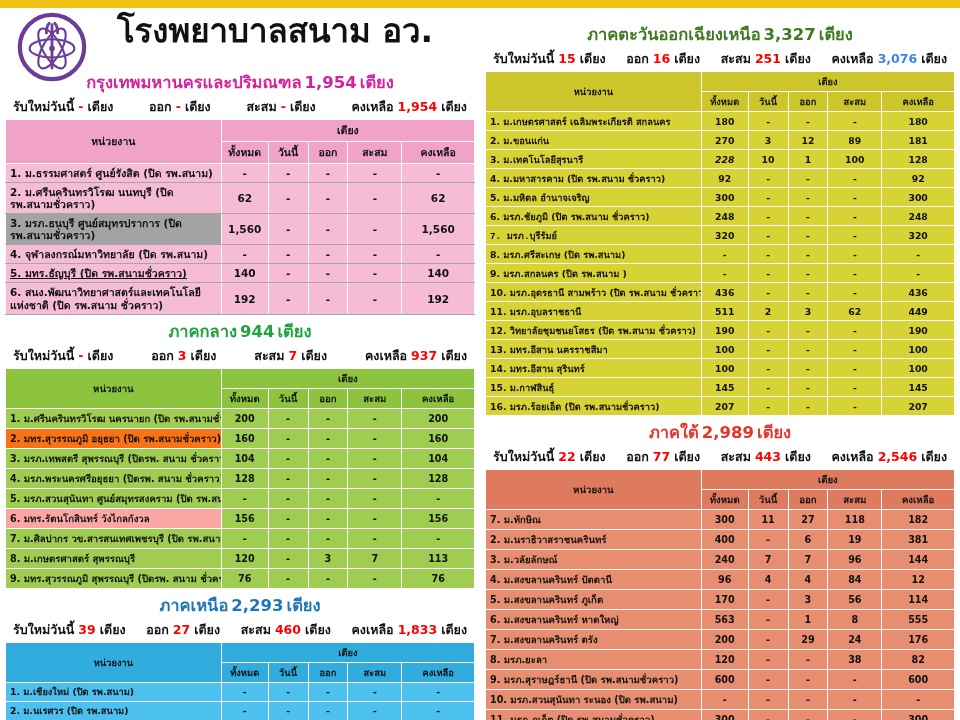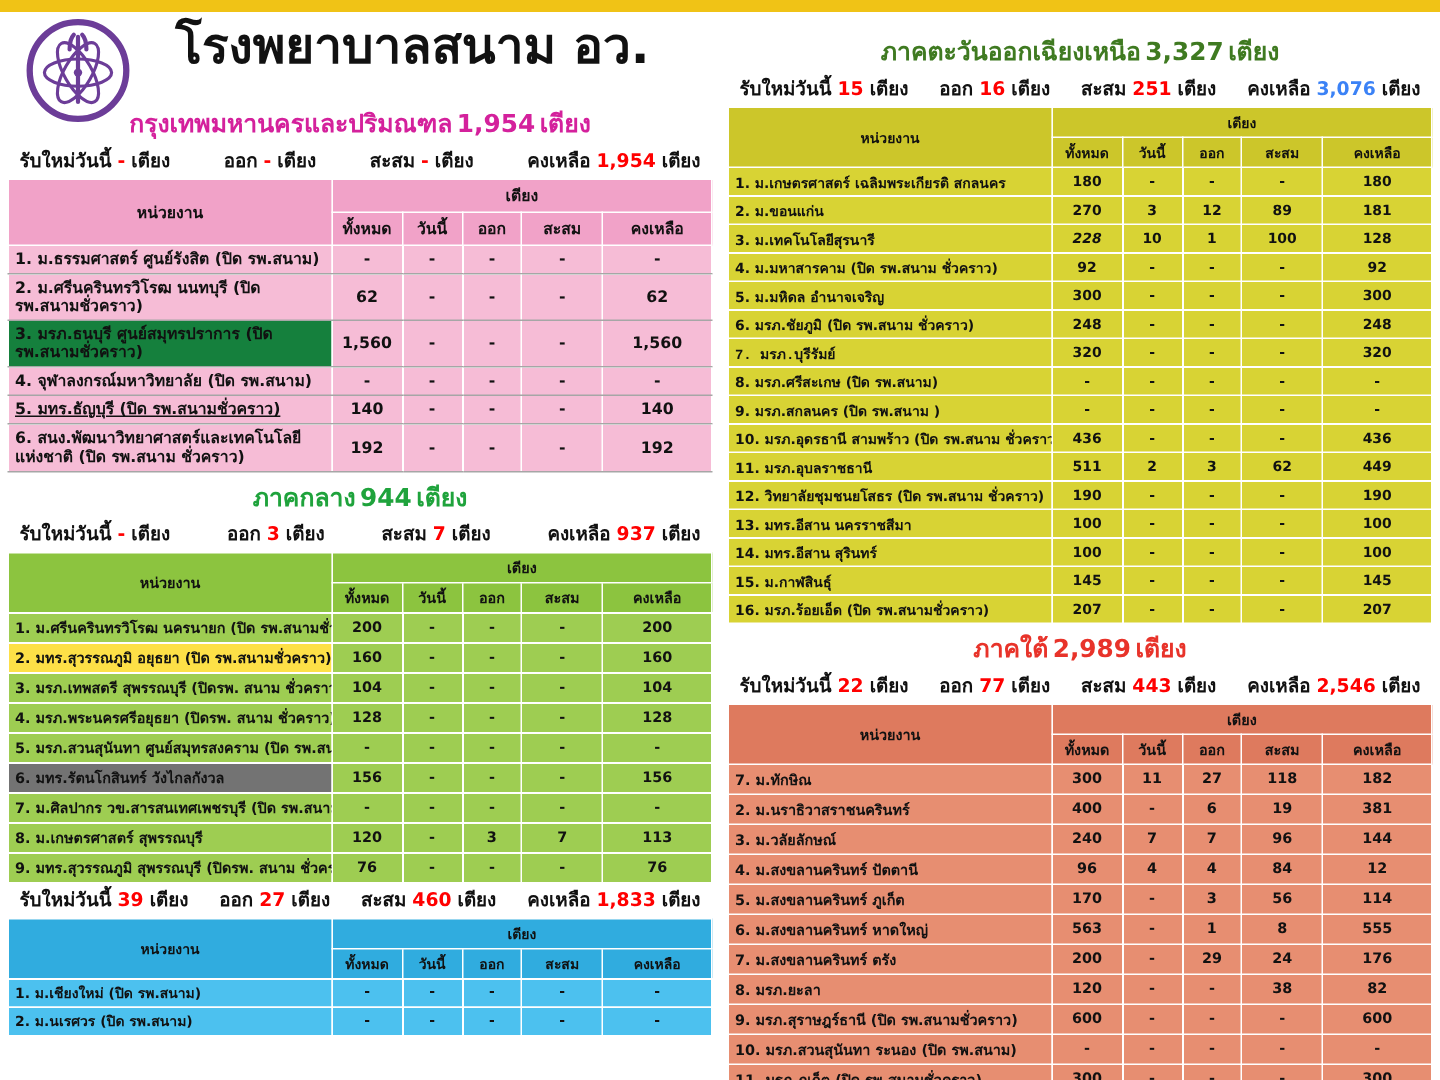--- a/index.html
+++ b/index.html
@@ -105,21 +105,21 @@
               </tr>
               <tr>
                 <td class="name" style="background: rgb(246, 188, 214); border-top-color: rgb(166, 166, 166); border-bottom-color: rgb(166, 166, 166);">2. ม.ศรีนครินทรวิโรฒ นนทบุรี (ปิด รพ.สนามชั่วคราว)</td>
                 <td class="val" style="background: rgb(246, 188, 214); border-top-color: rgb(166, 166, 166); border-bottom-color: rgb(166, 166, 166);">62</td>
                 <td class="val" style="background: rgb(246, 188, 214); border-top-color: rgb(166, 166, 166); border-bottom-color: rgb(166, 166, 166);">-</td>
                 <td class="val" style="background: rgb(246, 188, 214); border-top-color: rgb(166, 166, 166); border-bottom-color: rgb(166, 166, 166);">-</td>
                 <td class="val" style="background: rgb(246, 188, 214); border-top-color: rgb(166, 166, 166); border-bottom-color: rgb(166, 166, 166);">-</td>
                 <td class="val" style="background: rgb(246, 188, 214); border-top-color: rgb(166, 166, 166); border-bottom-color: rgb(166, 166, 166);">62</td>
               </tr>
               <tr>
-                <td class="name" style="background: #15803d; border-top-color: rgb(166, 166, 166); border-bottom-color: rgb(166, 166, 166);">3. มรภ.ธนบุรี ศูนย์สมุทรปราการ (ปิด รพ.สนามชั่วคราว)</td>
+                <td class="name" style="background: #a3a3a3; border-top-color: rgb(166, 166, 166); border-bottom-color: rgb(166, 166, 166);">3. มรภ.ธนบุรี ศูนย์สมุทรปราการ (ปิด รพ.สนามชั่วคราว)</td>
                 <td class="val" style="background: rgb(246, 188, 214); border-top-color: rgb(166, 166, 166); border-bottom-color: rgb(166, 166, 166);">1,560</td>
                 <td class="val" style="background: rgb(246, 188, 214); border-top-color: rgb(166, 166, 166); border-bottom-color: rgb(166, 166, 166);">-</td>
                 <td class="val" style="background: rgb(246, 188, 214); border-top-color: rgb(166, 166, 166); border-bottom-color: rgb(166, 166, 166);">-</td>
                 <td class="val" style="background: rgb(246, 188, 214); border-top-color: rgb(166, 166, 166); border-bottom-color: rgb(166, 166, 166);">-</td>
                 <td class="val" style="background: rgb(246, 188, 214); border-top-color: rgb(166, 166, 166); border-bottom-color: rgb(166, 166, 166);">1,560</td>
               </tr>
               <tr>
                 <td class="name" style="background: rgb(246, 188, 214); border-top-color: rgb(166, 166, 166); border-bottom-color: rgb(166, 166, 166);">4. จุฬาลงกรณ์มหาวิทยาลัย  (ปิด รพ.สนาม)</td>
                 <td class="val" style="background: rgb(246, 188, 214); border-top-color: rgb(166, 166, 166); border-bottom-color: rgb(166, 166, 166);">-</td>
                 <td class="val" style="background: rgb(246, 188, 214); border-top-color: rgb(166, 166, 166); border-bottom-color: rgb(166, 166, 166);">-</td>
@@ -179,21 +179,21 @@
             <tbody>
               <tr>
                 <td class="name" style="background: rgb(158, 205, 82); border-top-color: rgb(255, 255, 255); border-bottom-color: rgb(255, 255, 255);">1. ม.ศรีนครินทรวิโรฒ นครนายก  (ปิด รพ.สนามชั่วคราว)</td>
                 <td class="val" style="background: rgb(158, 205, 82); border-top-color: rgb(255, 255, 255); border-bottom-color: rgb(255, 255, 255);">200</td>
                 <td class="val" style="background: rgb(158, 205, 82); border-top-color: rgb(255, 255, 255); border-bottom-color: rgb(255, 255, 255);">-</td>
                 <td class="val" style="background: rgb(158, 205, 82); border-top-color: rgb(255, 255, 255); border-bottom-color: rgb(255, 255, 255);">-</td>
                 <td class="val" style="background: rgb(158, 205, 82); border-top-color: rgb(255, 255, 255); border-bottom-color: rgb(255, 255, 255);">-</td>
                 <td class="val" style="background: rgb(158, 205, 82); border-top-color: rgb(255, 255, 255); border-bottom-color: rgb(255, 255, 255);">200</td>
               </tr>
               <tr>
-                <td class="name" style="background: #fde047; border-top-color: rgb(255, 255, 255); border-bottom-color: rgb(255, 255, 255);">2. มทร.สุวรรณภูมิ อยุธยา  (ปิด รพ.สนามชั่วคราว)</td>
+                <td class="name" style="background: #f97316; border-top-color: rgb(255, 255, 255); border-bottom-color: rgb(255, 255, 255);">2. มทร.สุวรรณภูมิ อยุธยา  (ปิด รพ.สนามชั่วคราว)</td>
                 <td class="val" style="background: rgb(158, 205, 82); border-top-color: rgb(255, 255, 255); border-bottom-color: rgb(255, 255, 255);">160</td>
                 <td class="val" style="background: rgb(158, 205, 82); border-top-color: rgb(255, 255, 255); border-bottom-color: rgb(255, 255, 255);">-</td>
                 <td class="val" style="background: rgb(158, 205, 82); border-top-color: rgb(255, 255, 255); border-bottom-color: rgb(255, 255, 255);">-</td>
                 <td class="val" style="background: rgb(158, 205, 82); border-top-color: rgb(255, 255, 255); border-bottom-color: rgb(255, 255, 255);">-</td>
                 <td class="val" style="background: rgb(158, 205, 82); border-top-color: rgb(255, 255, 255); border-bottom-color: rgb(255, 255, 255);">160</td>
               </tr>
               <tr>
                 <td class="name" style="background: rgb(158, 205, 82); border-top-color: rgb(255, 255, 255); border-bottom-color: rgb(255, 255, 255);">3. มรภ.เทพสตรี สุพรรณบุรี (ปิดรพ. สนาม ชั่วคราว)</td>
                 <td class="val" style="background: rgb(158, 205, 82); border-top-color: rgb(255, 255, 255); border-bottom-color: rgb(255, 255, 255);">104</td>
                 <td class="val" style="background: rgb(158, 205, 82); border-top-color: rgb(255, 255, 255); border-bottom-color: rgb(255, 255, 255);">-</td>
@@ -211,21 +211,21 @@
               </tr>
               <tr>
                 <td class="name" style="background: rgb(158, 205, 82); border-top-color: rgb(255, 255, 255); border-bottom-color: rgb(255, 255, 255);">5. มรภ.สวนสุนันทา ศูนย์สมุทรสงคราม  (ปิด รพ.สนาม)</td>
                 <td class="val" style="background: rgb(158, 205, 82); border-top-color: rgb(255, 255, 255); border-bottom-color: rgb(255, 255, 255);">-</td>
                 <td class="val" style="background: rgb(158, 205, 82); border-top-color: rgb(255, 255, 255); border-bottom-color: rgb(255, 255, 255);">-</td>
                 <td class="val" style="background: rgb(158, 205, 82); border-top-color: rgb(255, 255, 255); border-bottom-color: rgb(255, 255, 255);">-</td>
                 <td class="val" style="background: rgb(158, 205, 82); border-top-color: rgb(255, 255, 255); border-bottom-color: rgb(255, 255, 255);">-</td>
                 <td class="val" style="background: rgb(158, 205, 82); border-top-color: rgb(255, 255, 255); border-bottom-color: rgb(255, 255, 255);">-</td>
               </tr>
               <tr>
-                <td class="name" style="background: #737373; border-top-color: rgb(255, 255, 255); border-bottom-color: rgb(255, 255, 255);">6. มทร.รัตนโกสินทร์  วังไกลกังวล</td>
+                <td class="name" style="background: #fca5a5; border-top-color: rgb(255, 255, 255); border-bottom-color: rgb(255, 255, 255);">6. มทร.รัตนโกสินทร์  วังไกลกังวล</td>
                 <td class="val" style="background: rgb(158, 205, 82); border-top-color: rgb(255, 255, 255); border-bottom-color: rgb(255, 255, 255);">156</td>
                 <td class="val" style="background: rgb(158, 205, 82); border-top-color: rgb(255, 255, 255); border-bottom-color: rgb(255, 255, 255);">-</td>
                 <td class="val" style="background: rgb(158, 205, 82); border-top-color: rgb(255, 255, 255); border-bottom-color: rgb(255, 255, 255);">-</td>
                 <td class="val" style="background: rgb(158, 205, 82); border-top-color: rgb(255, 255, 255); border-bottom-color: rgb(255, 255, 255);">-</td>
                 <td class="val" style="background: rgb(158, 205, 82); border-top-color: rgb(255, 255, 255); border-bottom-color: rgb(255, 255, 255);">156</td>
               </tr>
               <tr>
                 <td class="name" style="background: rgb(158, 205, 82); border-top-color: rgb(255, 255, 255); border-bottom-color: rgb(255, 255, 255);">7. ม.ศิลปากร วข.สารสนเทศเพชรบุรี (ปิด รพ.สนาม)</td>
                 <td class="val" style="background: rgb(158, 205, 82); border-top-color: rgb(255, 255, 255); border-bottom-color: rgb(255, 255, 255);">-</td>
                 <td class="val" style="background: rgb(158, 205, 82); border-top-color: rgb(255, 255, 255); border-bottom-color: rgb(255, 255, 255);">-</td>
@@ -246,20 +246,21 @@
                 <td class="val" style="background: rgb(158, 205, 82); border-top-color: rgb(255, 255, 255); border-bottom-color: rgb(255, 255, 255);">76</td>
                 <td class="val" style="background: rgb(158, 205, 82); border-top-color: rgb(255, 255, 255); border-bottom-color: rgb(255, 255, 255);">-</td>
                 <td class="val" style="background: rgb(158, 205, 82); border-top-color: rgb(255, 255, 255); border-bottom-color: rgb(255, 255, 255);">-</td>
                 <td class="val" style="background: rgb(158, 205, 82); border-top-color: rgb(255, 255, 255); border-bottom-color: rgb(255, 255, 255);">-</td>
                 <td class="val" style="background: rgb(158, 205, 82); border-top-color: rgb(255, 255, 255); border-bottom-color: rgb(255, 255, 255);">76</td>
               </tr>
             </tbody>
           </table>
         </section>
         <section class="section sec-north">
+          <div class="section-title" style="color: rgb(27, 117, 187);"><span>ภาคเหนือ</span><span class="region-total">2,293</span><span>เตียง</span></div>
           <div class="strip">
             <span class="strip-group"><span>รับใหม่วันนี้</span><span class="strip-value" style="color: rgb(255, 0, 0);">39</span><span>เตียง</span></span>
             <span class="strip-group"><span>ออก</span><span class="strip-value" style="color: rgb(255, 0, 0);">27</span><span>เตียง</span></span>
             <span class="strip-group"><span>สะสม</span><span class="strip-value" style="color: rgb(255, 0, 0);">460</span><span>เตียง</span></span>
             <span class="strip-group"><span>คงเหลือ</span><span class="strip-value" style="color: rgb(255, 0, 0);">1,833</span><span>เตียง</span></span>
           </div>
           <table class="beds">
             <colgroup>
               <col style="width: 46%;">
               <col style="width: 10%;">

